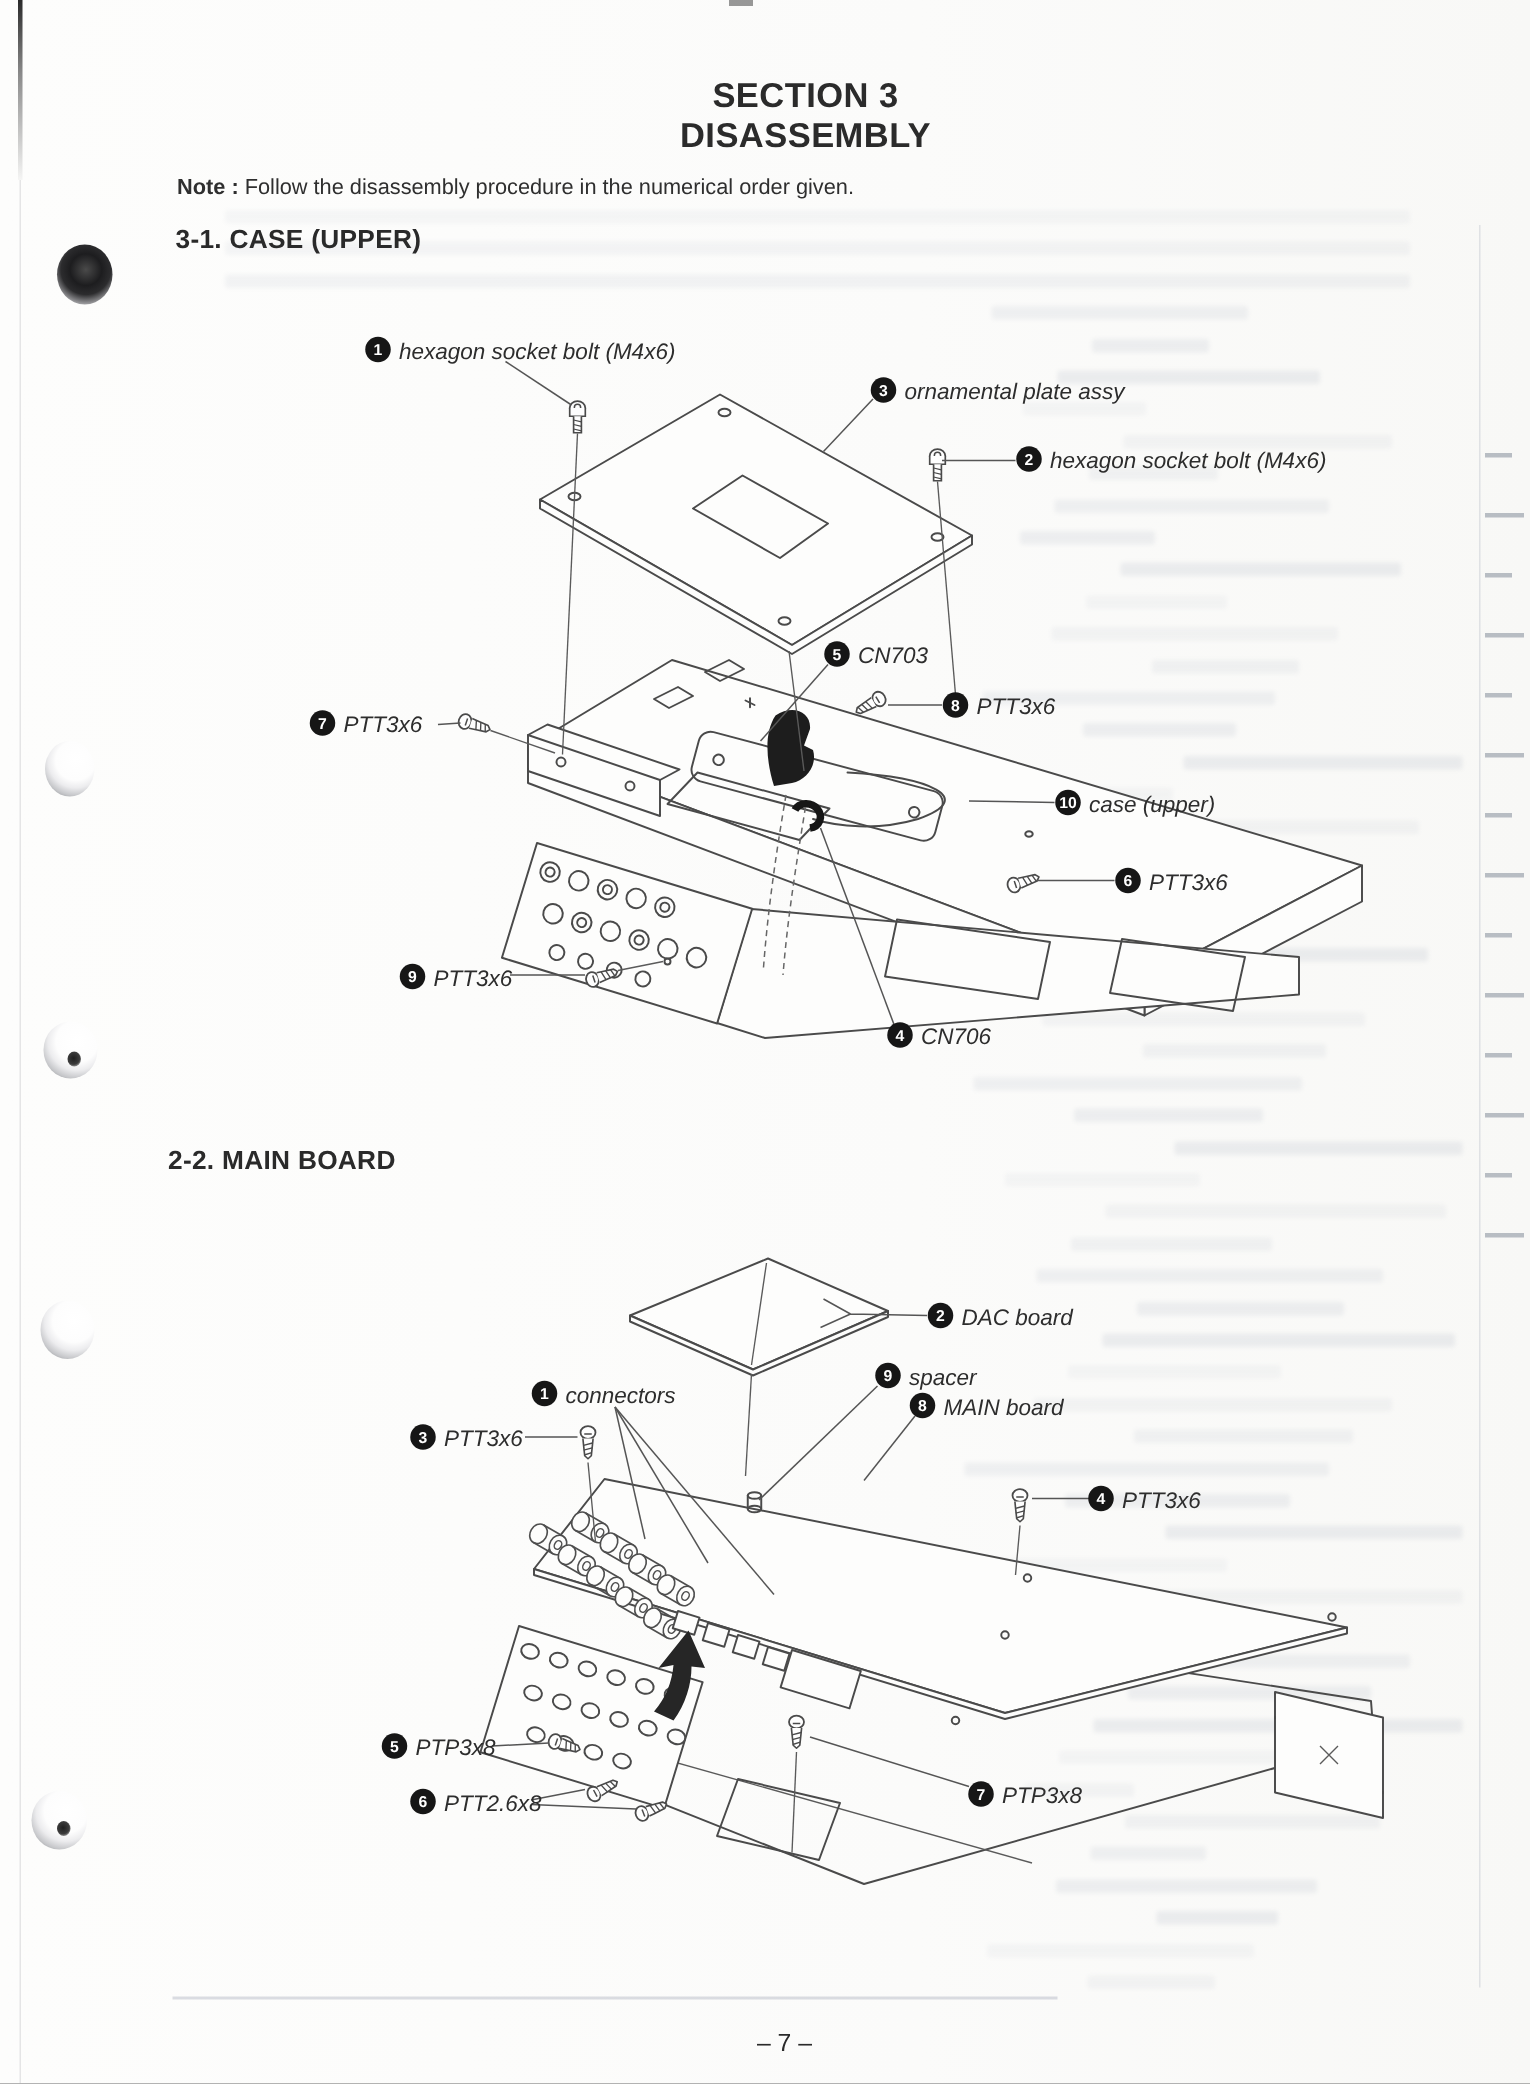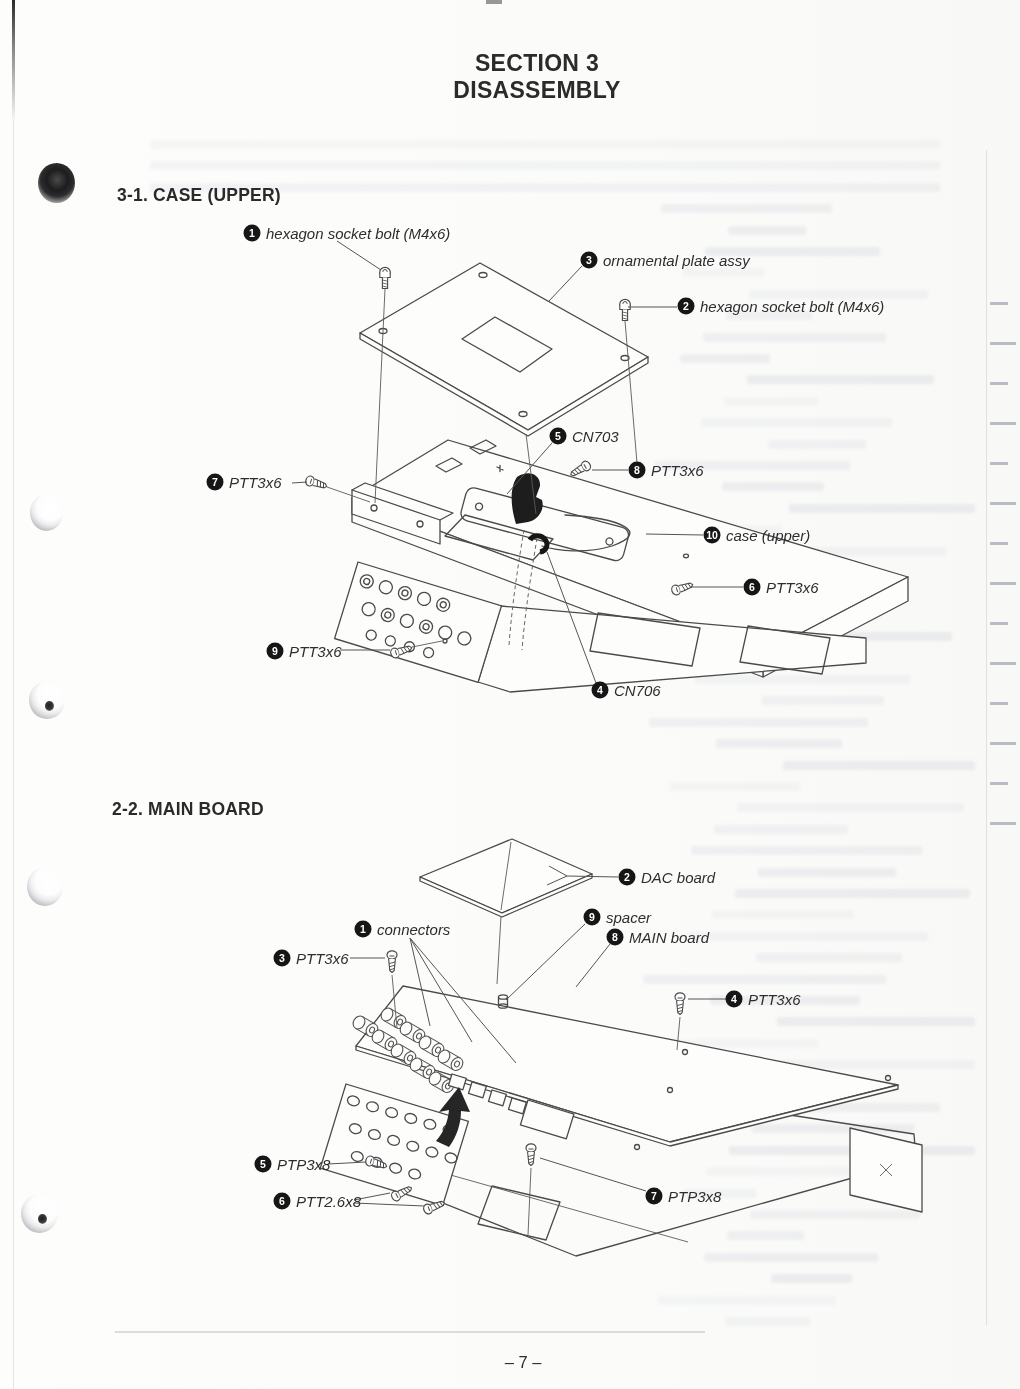--- a/index.html
+++ b/index.html
@@ -16,21 +16,21 @@
   .top-tick{position:absolute;left:486px;top:0;width:16px;height:4px;background:#555;opacity:.6;}
   .hole{position:absolute;border-radius:50%;}
   .hole-dark{background:radial-gradient(circle at 52% 42%,#4a4a4a 0%,#1d1d1f 35%,#2c2c2e 55%,#97979a 75%,#d9d9db 88%,#f4f4f4 100%);}
   .hole-light{background:radial-gradient(circle at 62% 35%,#ffffff 0%,#fdfdfd 42%,#ececee 58%,#c6c7ca 74%,#a9abae 82%,#e9e9ea 92%,#f7f7f7 100%);}
   .speck{position:absolute;left:45%;top:52%;width:9px;height:10px;border-radius:50%;
       background:radial-gradient(circle at 45% 45%,#1f1f1f 0%,#3c3c3c 55%,rgba(120,120,120,.0) 100%);}
   .title{position:absolute;left:52px;top:50px;width:970px;text-align:center;
       font-weight:700;font-size:23px;line-height:27px;letter-spacing:.3px;color:#2b2b2b;}
   .note{position:absolute;left:118px;top:117px;font-size:14.5px;color:#2f2f2f;}
   .note b{font-weight:700;}
-  .sec-heading{position:absolute;font-weight:700;font-size:17.5px;letter-spacing:.2px;color:#2a2a2a;margin-top:36px;}
+  .sec-heading{position:absolute;font-weight:700;font-size:17.5px;letter-spacing:.2px;color:#2a2a2a;}
   .pagenum{position:absolute;left:23px;top:1353px;width:1000px;text-align:center;font-size:16.5px;color:#2b2b2b;}
   svg.art-layer{position:absolute;left:0;top:0;}
   .num{font:bold 10.5px "Liberation Sans",sans-serif;fill:#fff;text-anchor:middle;}
   .txt{font:italic 15px "Liberation Sans",sans-serif;fill:#2d2d2d;}
   .art{stroke:#4a4a4a;stroke-width:1.3;fill:none;stroke-linejoin:round;stroke-linecap:round;}
   .artf{stroke:#4a4a4a;stroke-width:1.3;fill:#fdfdfc;stroke-linejoin:round;}
   .thin{stroke:#5a5a5a;stroke-width:.9;fill:none;}
   .ldr{stroke:#555;stroke-width:1;fill:none;}
   .dash{stroke:#666;stroke-width:1;fill:none;stroke-dasharray:4 3;}
   .blk{fill:#1d1d1d;stroke:none;}
@@ -125,20 +125,24 @@
     </div>
   <div class="hole hole-light" style="left:27px;top:867px;width:36px;height:39px;"></div>
   <div class="hole hole-light" style="left:21px;top:1194px;width:37px;height:39px;">
       <div class="speck"></div>
     </div>
 
   <div class="title">
     <div>SECTION 3</div>
     <div>DISASSEMBLY</div>
   </div>
+  <div class="note">
+    <b>Note :</b>
+    <span>Follow the disassembly procedure in the numerical order given.</span>
+  </div>
   <div class="sec-heading" style="left:117px;top:149px;">3-1. CASE (UPPER)</div>
   <div class="sec-heading" style="left:112px;top:763px;">2-2. MAIN BOARD</div>
   <div class="pagenum">– 7 –</div>
 
   <svg class="art-layer" width="1020" height="1389" viewBox="0 0 1020 1389">
     <defs>
       <g id="screw">
         <ellipse cx="0" cy="0" rx="4.2" ry="5" fill="#fefefe" stroke="#4a4a4a" stroke-width="1.2"></ellipse>
         <path d="M1,-2.5 L1,2.5" stroke="#4a4a4a" stroke-width="1"></path>
         <path d="M4,-3.4 L8,-3 L15.5,-2.2 L17.5,0 L15.5,2.2 L8,3 L4,3.4" fill="#fefefe" stroke="#4a4a4a" stroke-width="1.1" stroke-linejoin="round"></path>

